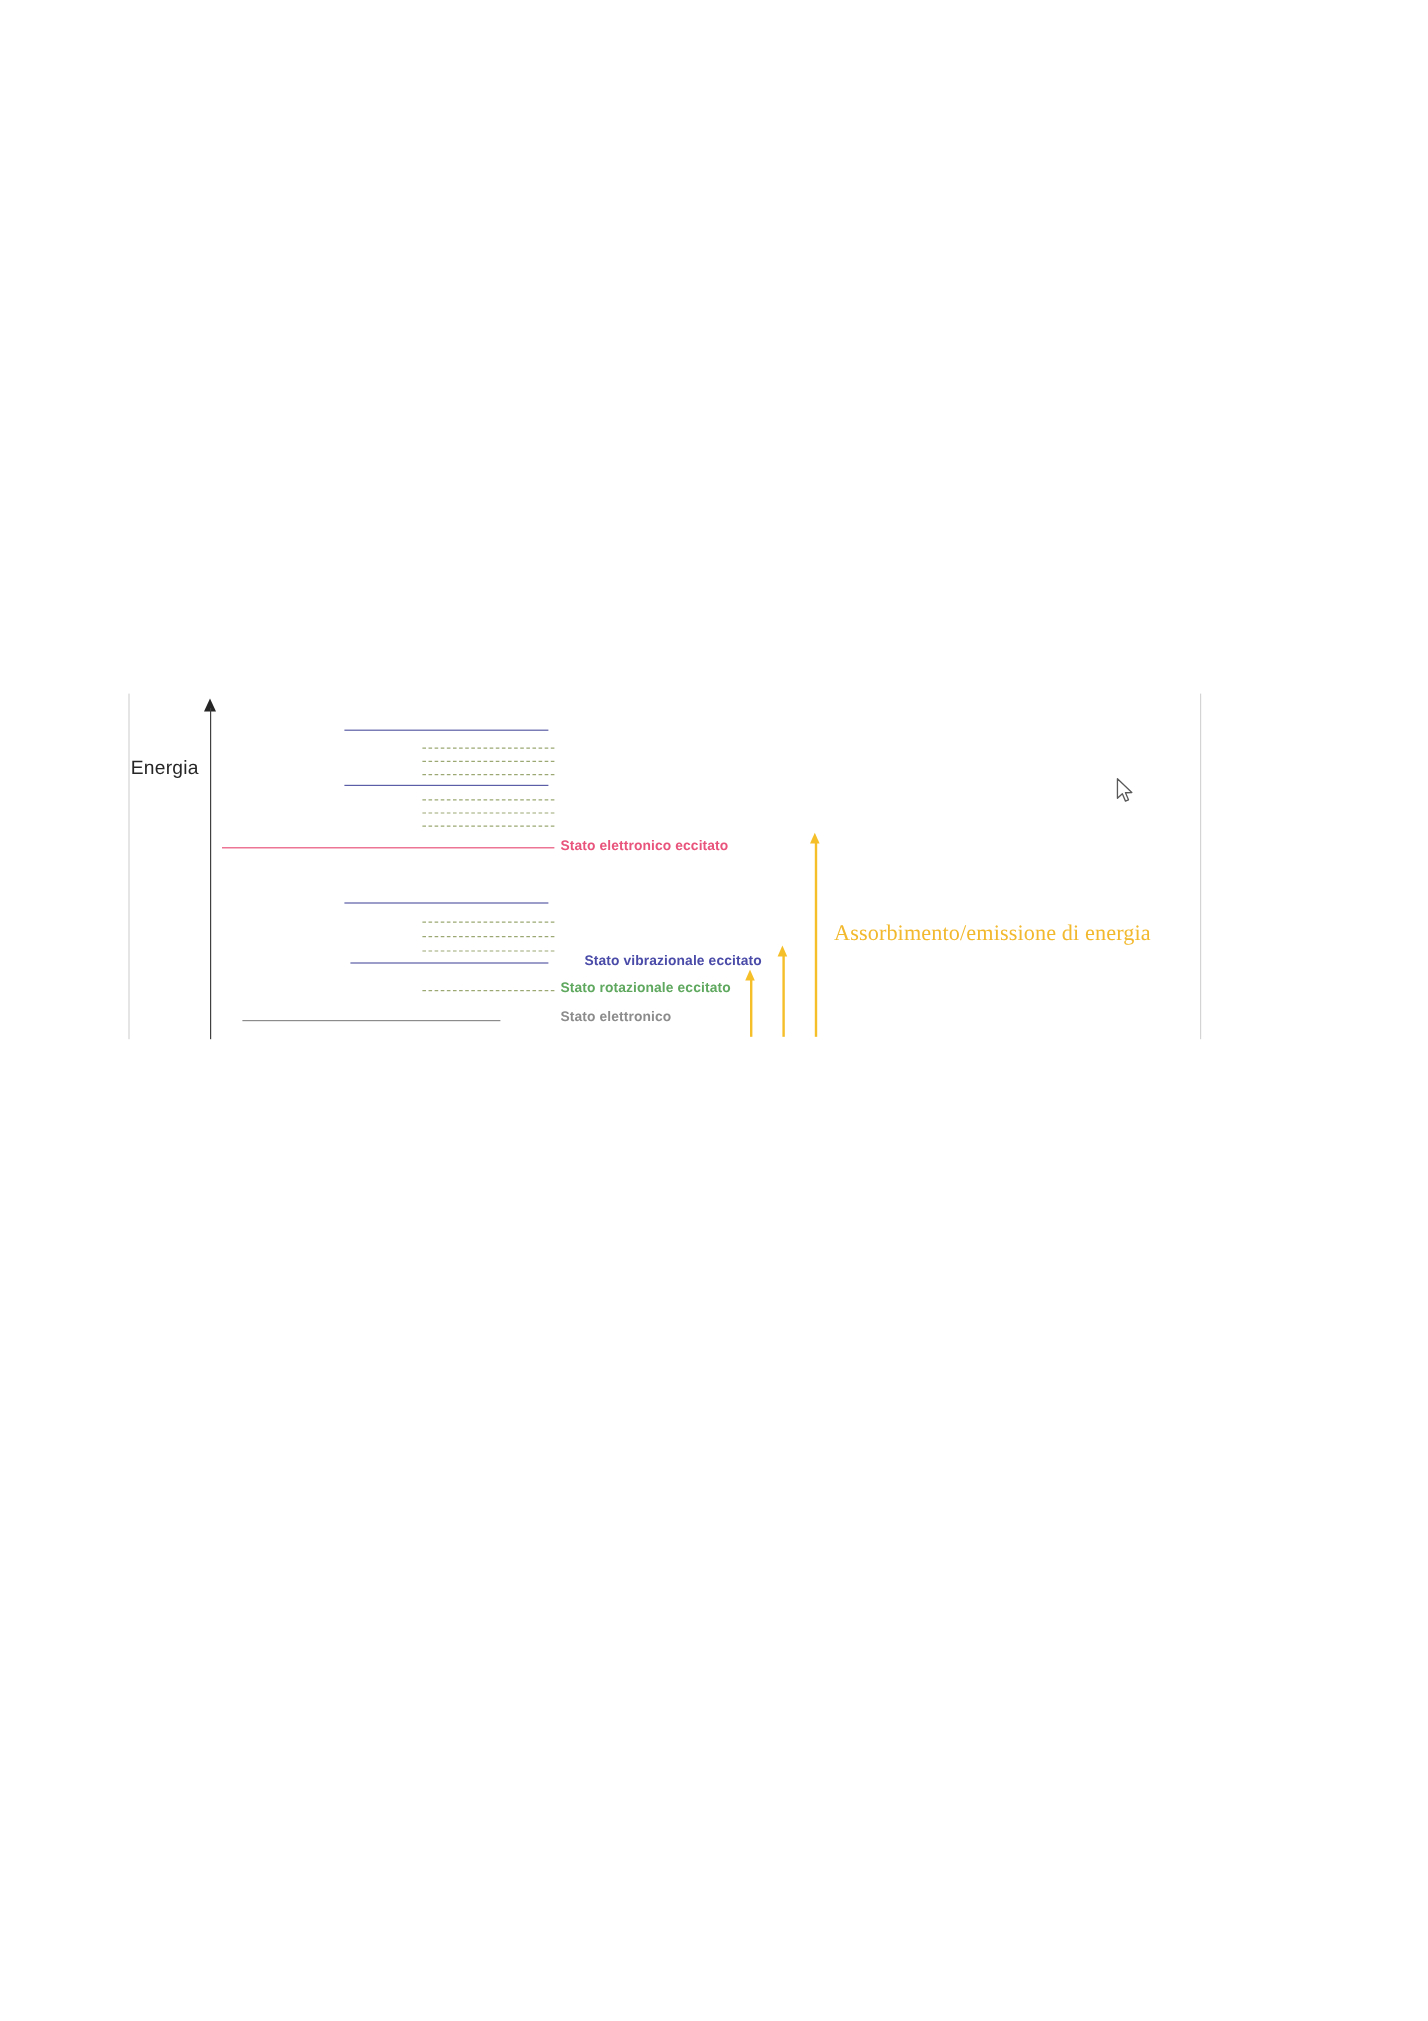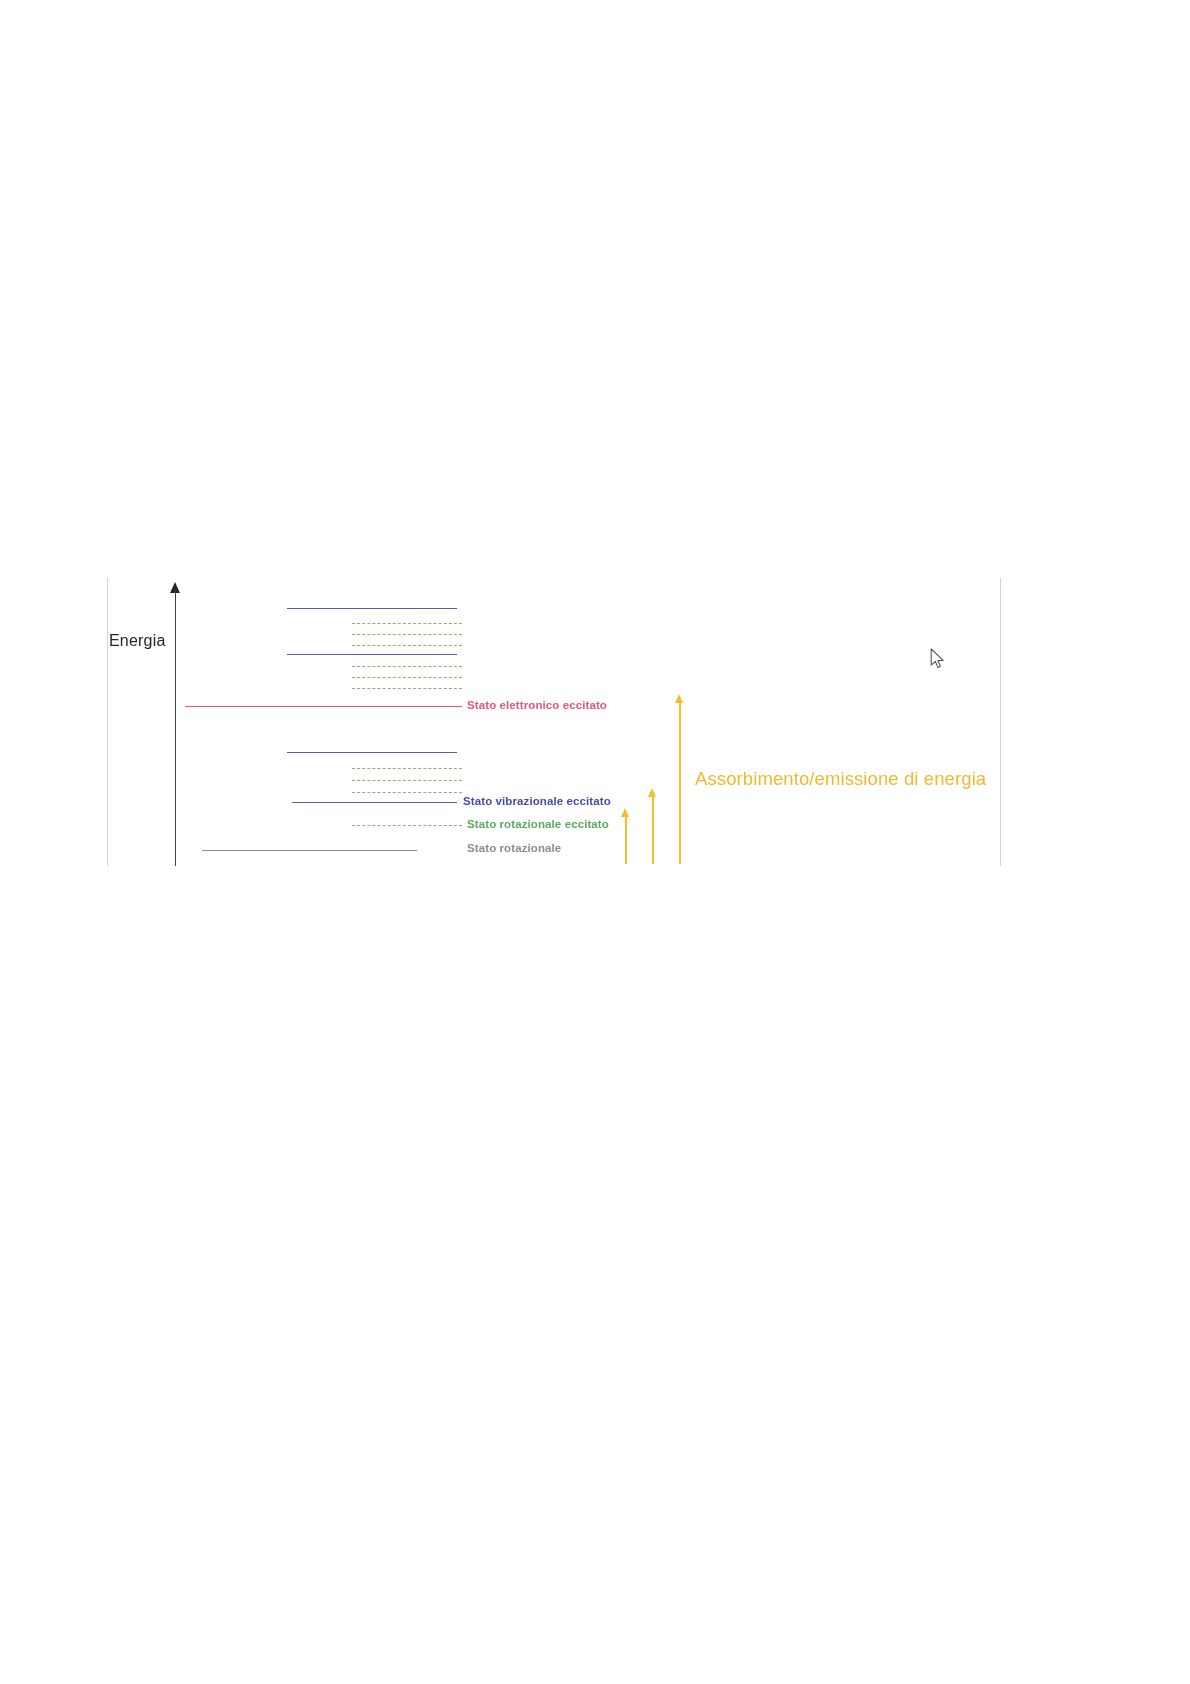--- a/index.html
+++ b/index.html
@@ -108,20 +108,21 @@
     border-left: 4.5px solid transparent;
     border-right: 4.5px solid transparent;
     border-bottom: 9px solid #f5bf2a;
   }
   #transition-caption {
     position: absolute;
     font-size: 18.5px;
     color: #f2b92e;
     white-space: nowrap;
     letter-spacing: 0.1px;
+    font-family: Liberation Serif, serif;
   }
 
   
   #mouse-cursor {
     position: absolute;
     left: 930px;
     top: 648px;
     width: 16px;
     height: 22px;
   }
@@ -154,23 +155,23 @@
         <div class="level dotted" style="left: 245px; top: 190px; width: 110px; border-top-color: rgb(138, 154, 91); opacity: 0.85; border-top-width: 1.4px;"></div>
         <div class="level dotted" style="left: 245px; top: 202px; width: 110px; border-top-color: rgb(138, 154, 91); opacity: 0.85; border-top-width: 1.4px;"></div>
         <div class="level dotted" style="left: 245px; top: 214px; width: 110px; border-top-color: rgb(138, 154, 91); opacity: 0.85; border-top-width: 1.4px;"></div>
         <div class="level solid" style="left: 185px; top: 224px; width: 165px; border-top-color: rgb(91, 94, 166);"></div>
         <div class="level dotted" style="left: 245px; top: 247px; width: 110px; border-top-color: rgb(138, 154, 91); opacity: 0.85; border-top-width: 1.4px;"></div>
         <div class="level solid" style="left: 95px; top: 272px; width: 215px; border-top-color: rgb(140, 140, 140);"></div>
       </div>
 
     <div id="level-labels-layer">
         <div class="level-label" style="left: 360px; top: 121px; color: rgb(232, 84, 124);">Stato elettronico eccitato</div>
-        <div class="level-label" style="left: 356px; top: 217px; color: rgb(74, 75, 168);">Stato vibrazionale eccitato</div>
+        <div class="level-label" style="left: 380px; top: 217px; color: rgb(74, 75, 168);">Stato vibrazionale eccitato</div>
         <div class="level-label" style="left: 360px; top: 240px; color: rgb(95, 168, 95); text-align: right;">Stato rotazionale eccitato</div>
-        <div class="level-label" style="left: 360px; top: 264px; color: rgb(140, 140, 140);">Stato rotazionale</div>
+        <div class="level-label" style="left: 360px; top: 264px; color: rgb(140, 140, 140);">Stato elettronico</div>
       </div>
 
     <div id="arrows-layer">
         <div class="tarrow-shaft" style="left: 518px; top: 238px; height: 48px;"></div>
         <div class="tarrow-head" style="left: 514.3px; top: 230px;"></div>
         <div class="tarrow-shaft" style="left: 545px; top: 218px; height: 68px;"></div>
         <div class="tarrow-head" style="left: 541.3px; top: 210px;"></div>
         <div class="tarrow-shaft" style="left: 572px; top: 124px; height: 162px;"></div>
         <div class="tarrow-head" style="left: 568.3px; top: 116px;"></div>
       </div>

